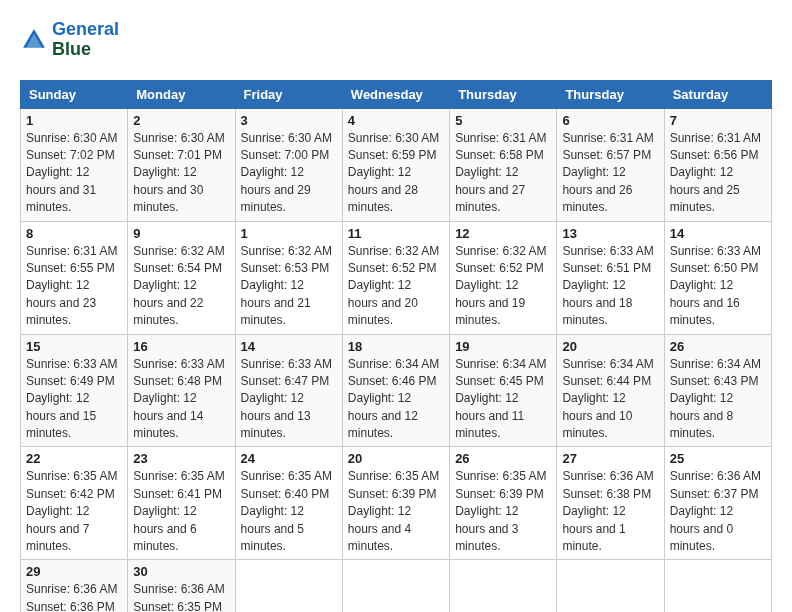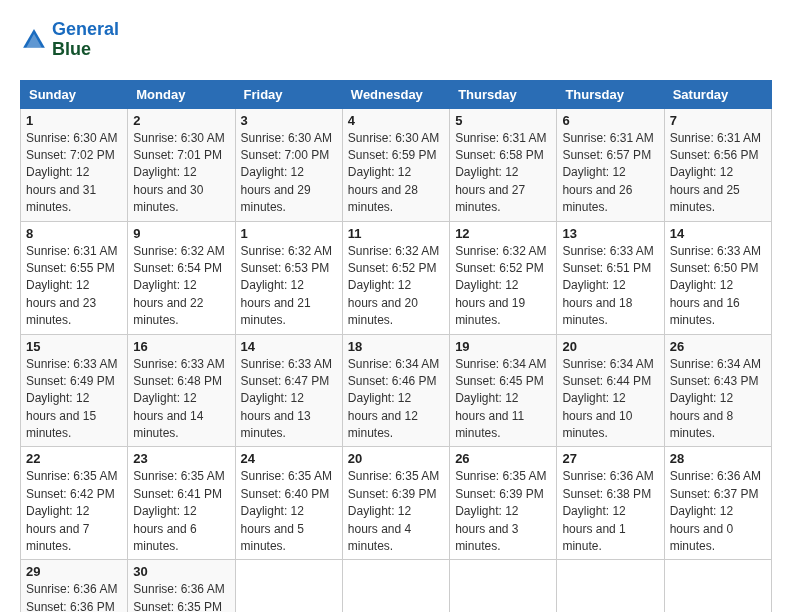--- a/index.html
+++ b/index.html
@@ -231,21 +231,21 @@
         </td>
         <td>
           <span class="day-num">26</span>
           <div class="day-info">Sunrise: 6:35 AM<br>Sunset: 6:39 PM<br>Daylight: 12 hours and 3 minutes.</div>
         </td>
         <td>
           <span class="day-num">27</span>
           <div class="day-info">Sunrise: 6:36 AM<br>Sunset: 6:38 PM<br>Daylight: 12 hours and 1 minute.</div>
         </td>
         <td>
-          <span class="day-num">28</span>
+          <span class="day-num">25</span>
           <div class="day-info">Sunrise: 6:36 AM<br>Sunset: 6:37 PM<br>Daylight: 12 hours and 0 minutes.</div>
         </td>
       </tr>
       <tr>
         <td>
           <span class="day-num">29</span>
           <div class="day-info">Sunrise: 6:36 AM<br>Sunset: 6:36 PM<br>Daylight: 11 hours and 59 minutes.</div>
         </td>
         <td>
           <span class="day-num">30</span>

